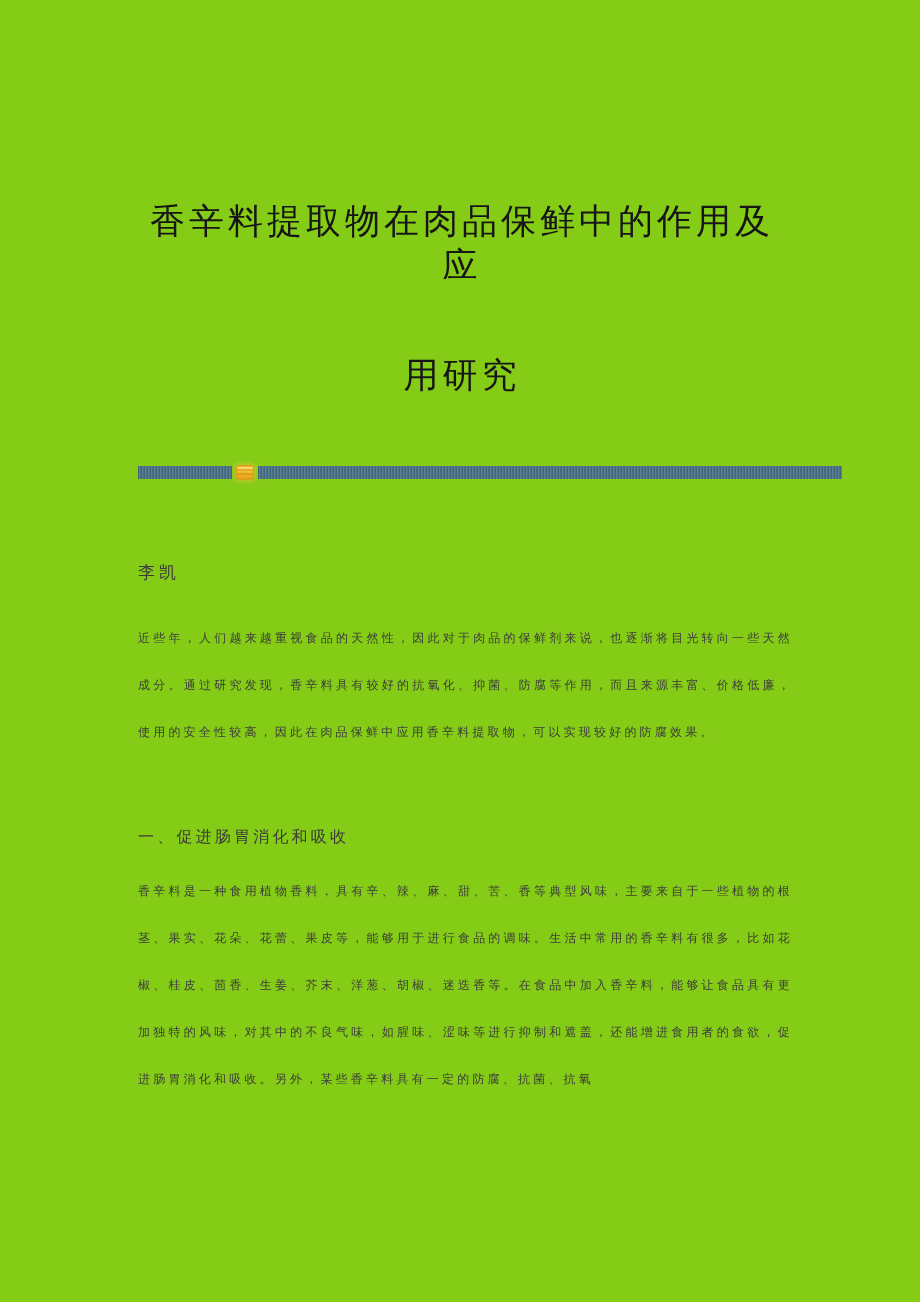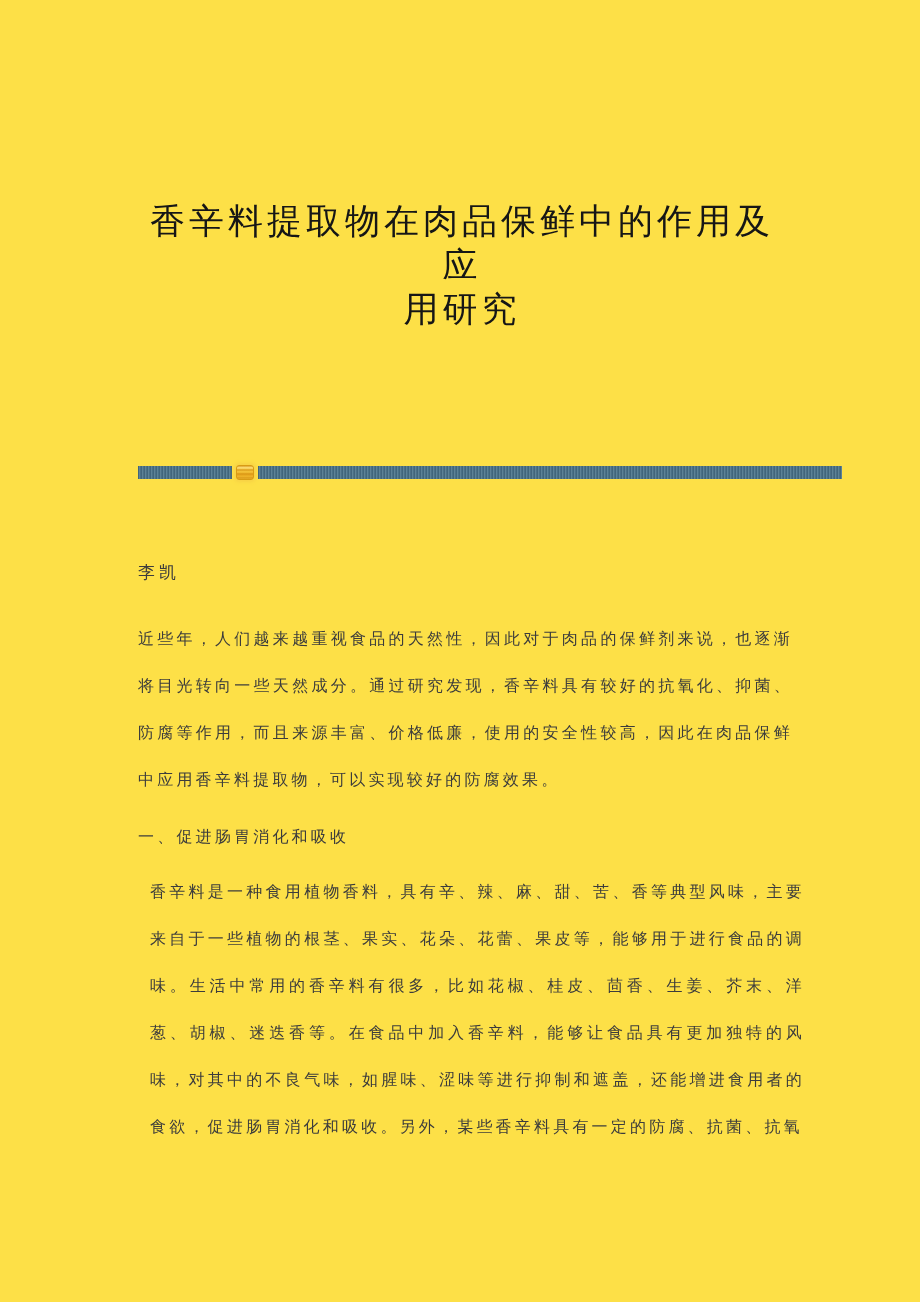--- a/index.html
+++ b/index.html
@@ -2,40 +2,40 @@
 <html><head>
 <meta charset="utf-8">
 <style>
   * { margin:0; padding:0; box-sizing:border-box; }
   html,body { background:#ffffff; }
   .page {
     position:relative;
     width:920px;
     height:1302px;
     margin:0 auto;
-    background:#fde047;
+    background:#84cc16;
     overflow:hidden;
     font-family:"Liberation Serif", serif;
   }
   .title-block {
     position:absolute;
     left:134px;
     top:200px;
     width:656px;
     text-align:center;
     color:#161616;
   }
   .title-line {
     display:block;
     font-size:35px;
     line-height:44px;
     letter-spacing:4px;
     font-weight:400;
   }
-  .title-line-2 { }
+  .title-line-2 { margin-top:66px; }
 
   .divider-row {
     position:absolute;
     left:138px;
     top:466px;
     width:704px;
     height:13px;
     display:flex;
     align-items:center;
   }
@@ -66,38 +66,38 @@
     top:560px;
     font-size:17px;
     line-height:26px;
     letter-spacing:4px;
     color:#3c3c3c;
   }
   .body-text {
     position:absolute;
     left:138px;
     width:655px;
-    font-size:16px;
+    font-size:12px;
     line-height:47px;
     letter-spacing:3.2px;
     text-align:justify;
     color:#3c3c3c;
   }
   .para-1 { top:615px; }
   .section-heading {
     position:absolute;
     left:138px;
     top:813px;
     font-size:16px;
     line-height:47px;
     letter-spacing:3.2px;
     color:#3c3c3c;
     font-weight:400;
   }
-  .para-2 { top:868px;margin-left:12px; }
+  .para-2 { top:868px; }
 </style>
 </head>
 <body>
 
 <div class="page">
 
   <h1 class="title-block">
     <span class="title-line title-line-1">香辛料提取物在肉品保鲜中的作用及应</span>
     <span class="title-line title-line-2">用研究</span>
   </h1>

